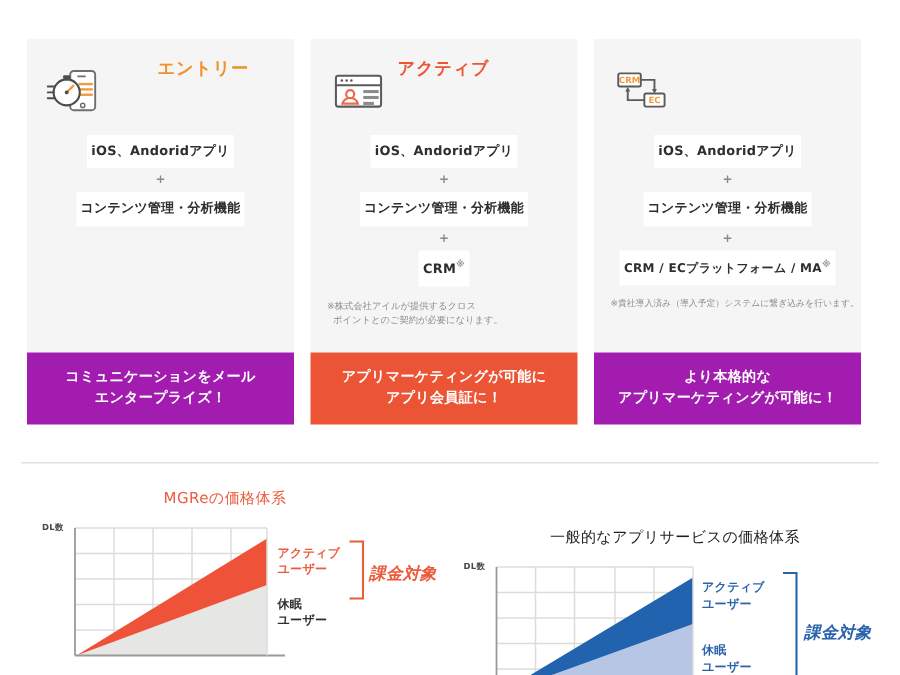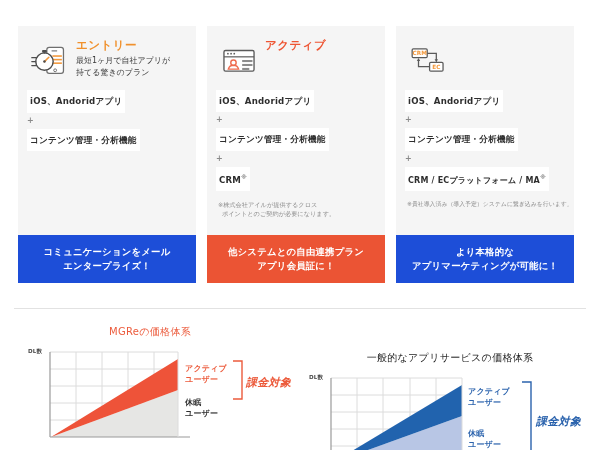--- a/index.html
+++ b/index.html
@@ -41,34 +41,34 @@
     margin-top: 2px;
   }
   .plan-titles { flex: 1 1 auto; min-width: 0; }
   .plan-name {
     font-size: 11.5px;
     font-weight: bold;
     letter-spacing: .5px;
     line-height: 1.15;
     margin-bottom: 3px;
   }
-  .plan-name.orange { color: #f0912d; }
+  .plan-name.orange { color: #f0912d; margin-left: 29px; }
   .plan-name.red    { color: #ee5533; }
   .plan-desc {
     font-size: 8px;
     color: #3a3a3a;
     line-height: 1.5;
     font-weight: 500;
   }
 
   .feature-list {
     margin-top: 11px;
     display: flex;
     flex-direction: column;
-    align-items: flex-start;
+    align-items: center;
   }
   .feature {
     background: #ffffff;
     color: #2e2e2e;
     font-size: 8.6px;
     font-weight: bold;
     text-align: center;
     padding: 6px 3px;
     line-height: 1.2;
     letter-spacing: .2px;
@@ -96,21 +96,21 @@
 
   .plan-banner {
     color: #ffffff;
     font-size: 9.4px;
     font-weight: bold;
     text-align: center;
     line-height: 1.5;
     padding: 10px 4px;
     letter-spacing: .2px;
   }
-  .plan-banner.b-orange { background: #1d4ed8; }
+  .plan-banner.b-orange { background: #a21caf; }
   .plan-banner.b-red    { background: #eb5434; }
 
   
   .divider {
     border: 0;
     border-top: 1px solid #e2e2e2;
     margin: 25px 14px 0 14px;
   }
 
   
@@ -179,24 +179,20 @@
             <line x1="17" y1="14.5" x2="17" y2="16" stroke="#4d4d4d" stroke-width="1.8"></line>
             <line x1="17" y1="26" x2="22.5" y2="20.5" stroke="#f3993d" stroke-width="2" stroke-linecap="round"></line>
             <circle cx="17" cy="26" r="1.6" fill="#4d4d4d"></circle>
             <line x1="1" y1="21" x2="7" y2="21" stroke="#4d4d4d" stroke-width="1.6" stroke-linecap="round"></line>
             <line x1="1" y1="26" x2="6" y2="26" stroke="#4d4d4d" stroke-width="1.6" stroke-linecap="round"></line>
             <line x1="1" y1="31" x2="7" y2="31" stroke="#4d4d4d" stroke-width="1.6" stroke-linecap="round"></line>
           </svg>
         </span>
         <div class="plan-titles">
           <div class="plan-name orange">エントリー</div>
-          <div class="plan-desc">
-            <span>最短1ヶ月で自社アプリが</span><br>
-            <span>持てる驚きのプラン</span>
-          </div>
         </div>
       </div>
 
       <div class="feature-list">
         <div class="feature">iOS、Andoridアプリ</div>
         <div class="plus">+</div>
         <div class="feature">コンテンツ管理・分析機能</div>
       </div>
 
       <div class="plan-spacer"></div>
@@ -238,21 +234,21 @@
       </div>
 
       <div class="plan-note">
         <span>※株式会社アイルが提供するクロス</span><br>
         &nbsp;&nbsp;<span>ポイントとのご契約が必要になります。</span>
       </div>
 
       <div class="plan-spacer"></div>
     </div>
     <div class="plan-banner b-red">
-      <span>他システムとの自由連携プラン</span><br>
+      <span>アプリマーケティングが可能に</span><br>
       <span>アプリ会員証に！</span>
     </div>
   </div>
 
   <div class="plan-card">
     <div class="plan-body">
       <div class="plan-head">
         <span class="plan-icon">
           <svg viewBox="0 0 48 48" width="38" height="38">
             <rect x="4" y="10" width="19" height="11" rx="1.5" fill="#fff" stroke="#5a5a5a" stroke-width="1.6"></rect>

